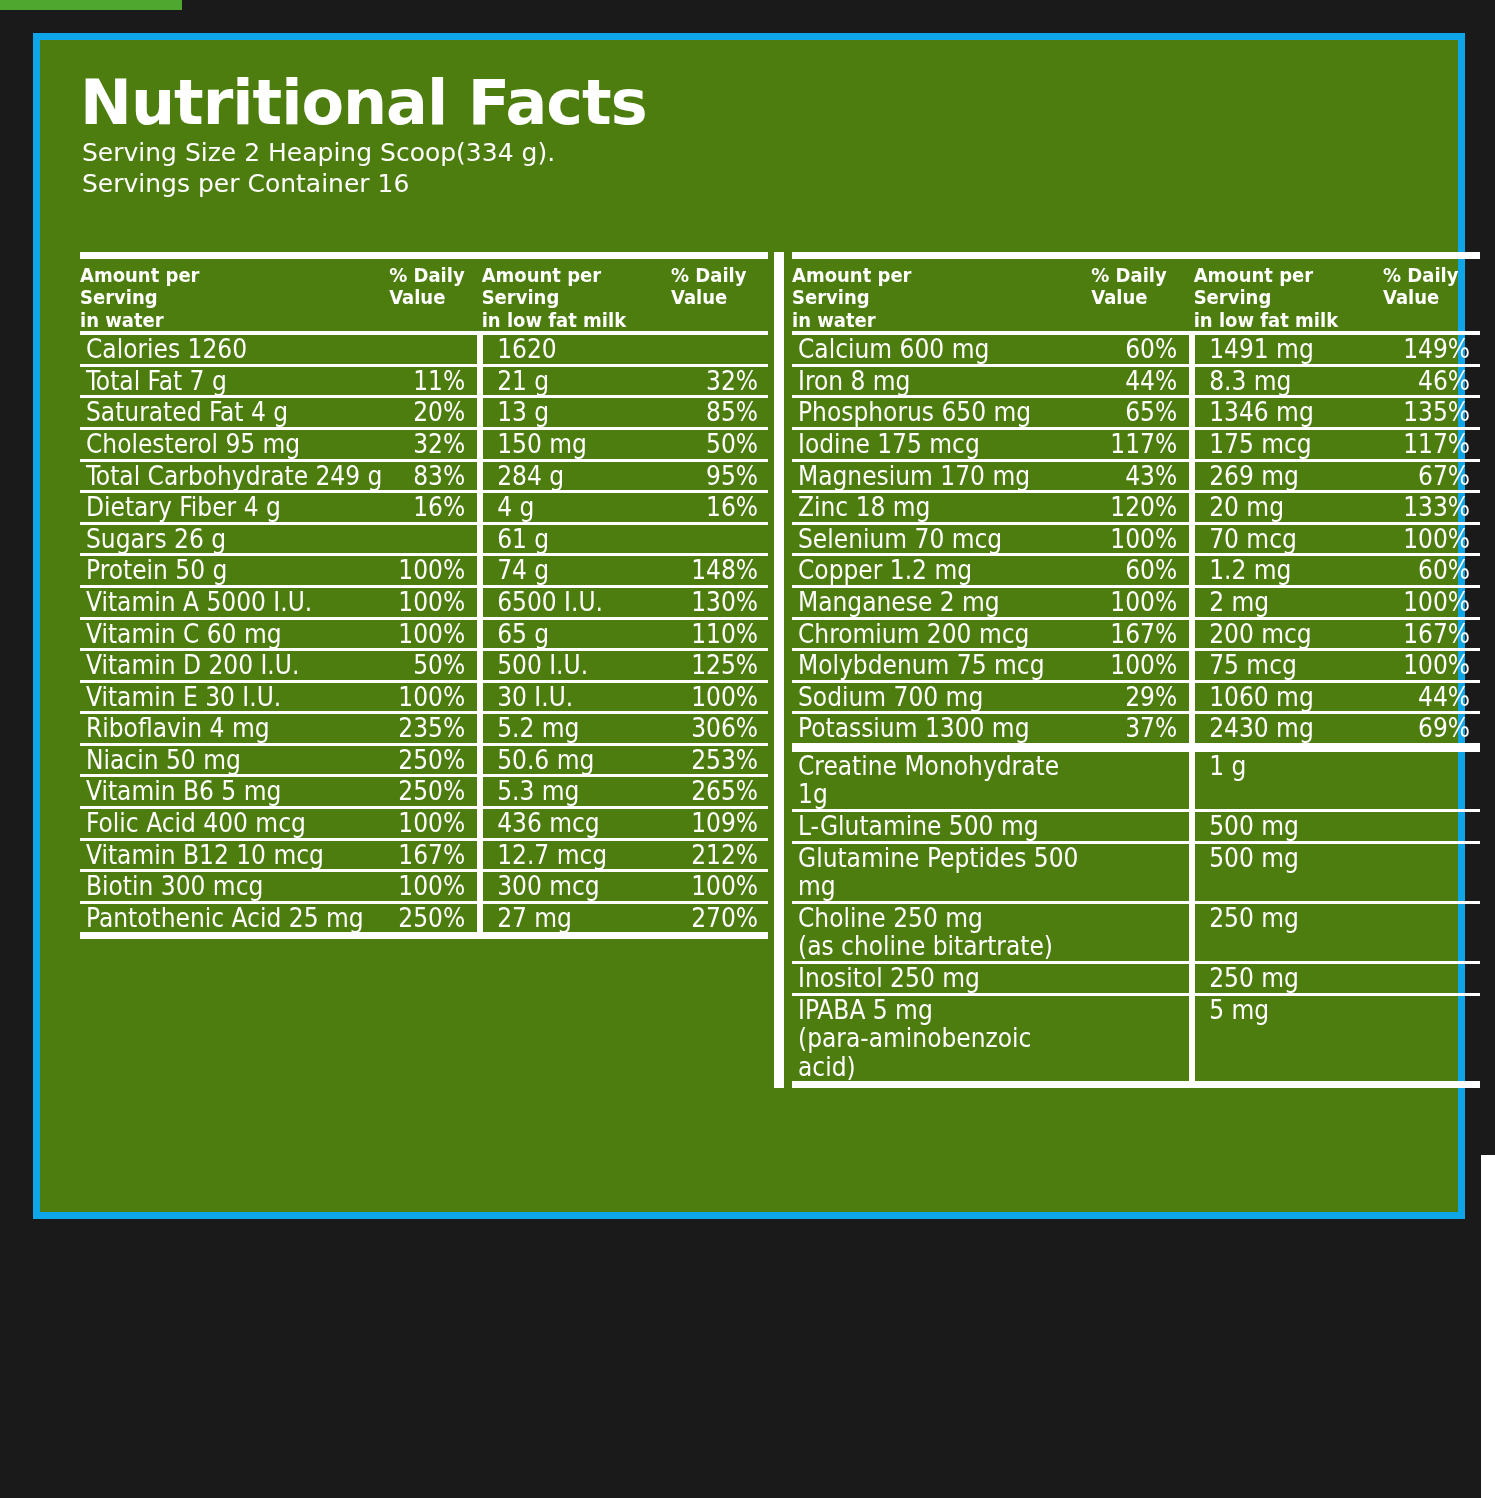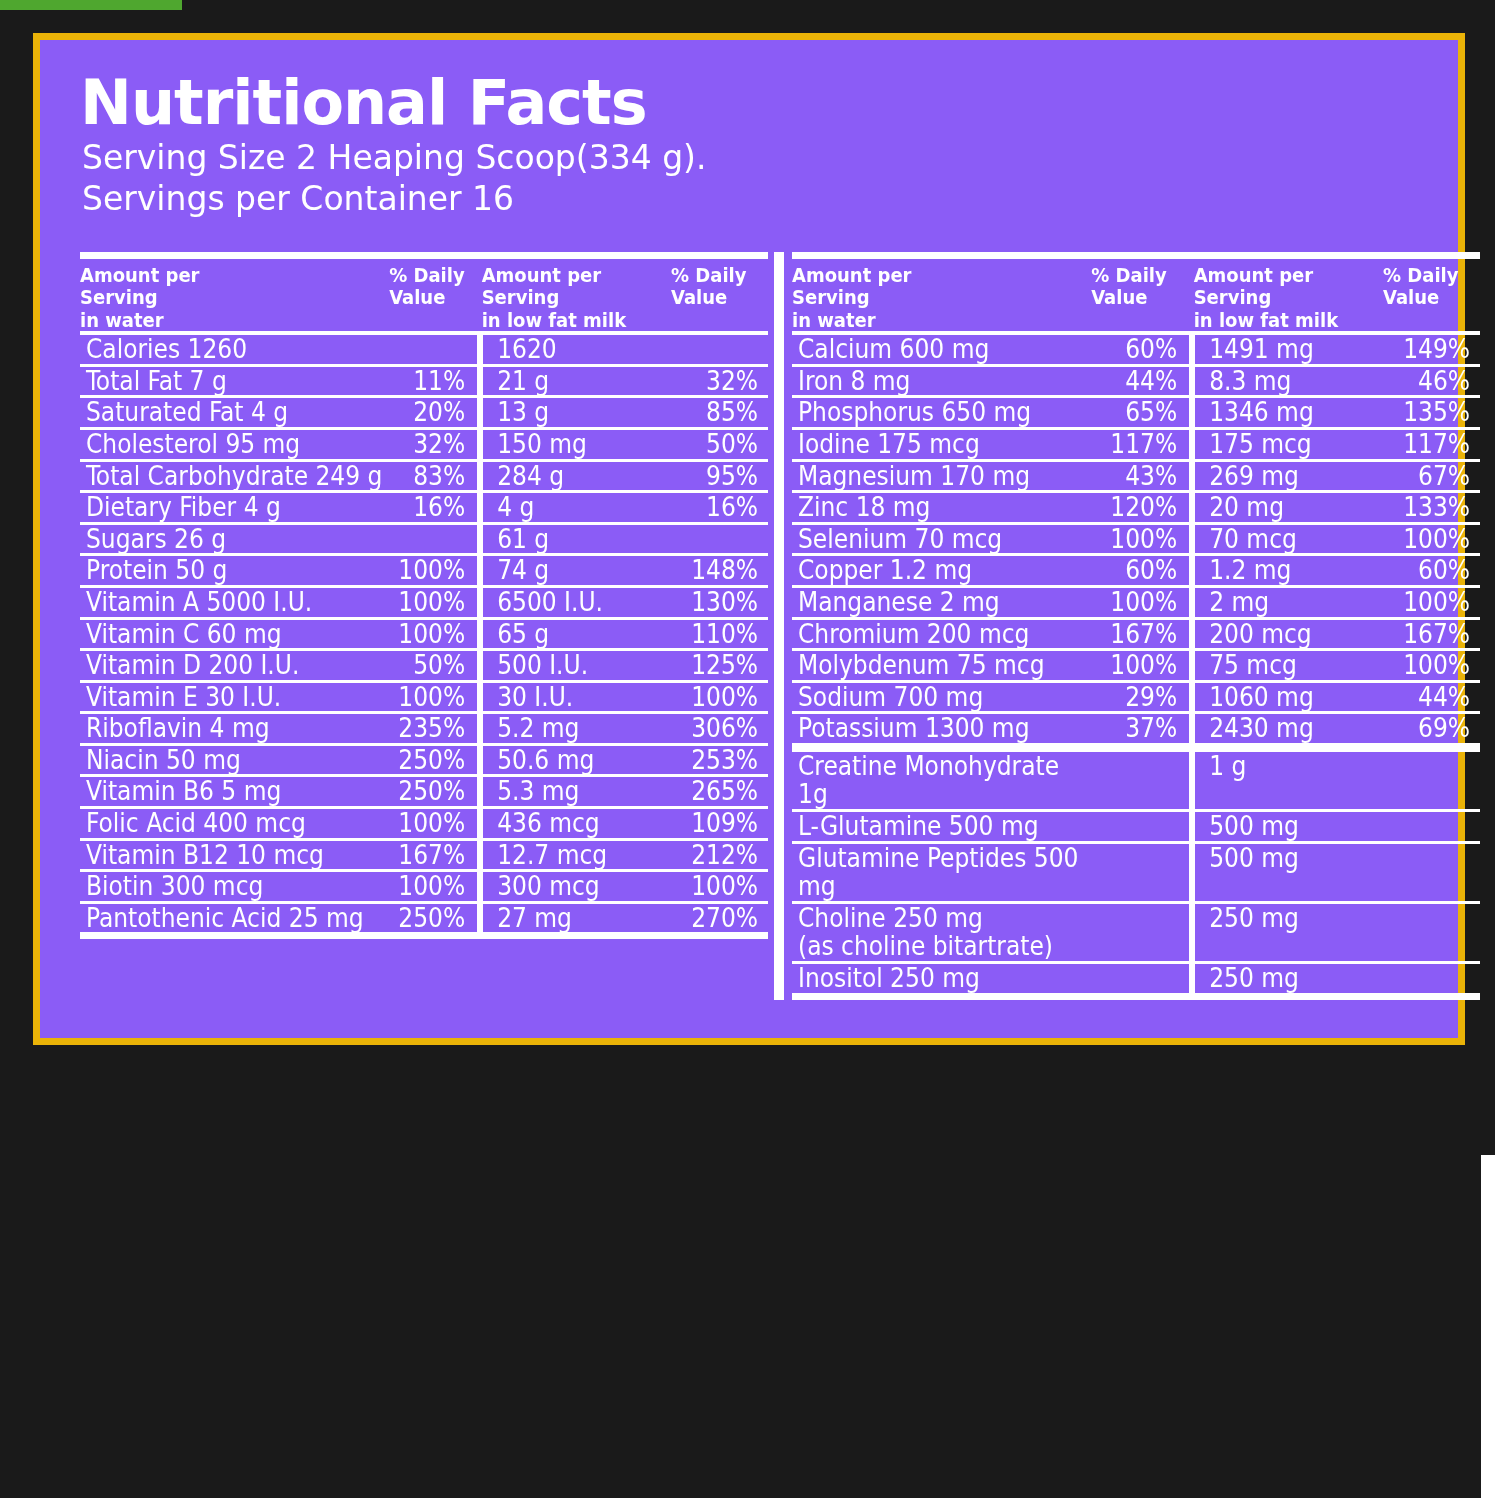--- a/index.html
+++ b/index.html
@@ -33,44 +33,44 @@
     top: 1155px;
     width: 14px;
     height: 343px;
     background: #ffffff;
   }
   .gold-frame {
     position: absolute;
     left: 33px;
     top: 33px;
     width: 1432px;
-    height: 1012px;
-    border: 7px solid #eab308;
+    height: 1186px;
+    border: 7px solid #0ea5e9;
     box-sizing: border-box;
-    background: #8b5cf6;
+    background: #4d7c0f;
   }
   .inner {
     position: absolute;
     left: 40px;
     top: 20px;
     right: 30px;
     bottom: 10px;
     color: #ffffff;
   }
   h1.title {
     font-family: "DejaVu Sans", sans-serif;
     font-weight: bold;
     font-size: 62px;
     letter-spacing: -1px;
     margin: 10px 0 2px 0;
     line-height: 1.05;
   }
   .subline {
     font-family: "DejaVu Sans", sans-serif;
-    font-size: 33px;
+    font-size: 25px;
     line-height: 1.25;
     margin-left: 2px;
     font-weight: 400;
   }
   .panels {
     position: absolute;
     top: 192px;
     left: 0;
     right: 0;
     display: flex;
@@ -494,20 +494,28 @@
                   <td class="name2">250 mg</td>
                   <td class="val2"></td>
                 </tr>
                 <tr class="row">
                   <td class="name tallname">Inositol 250 mg</td>
                   <td class="val"></td>
                   <td class="colsep"></td>
                   <td class="name2">250 mg</td>
                   <td class="val2"></td>
                 </tr>
+                <tr class="row">
+                  <td class="name tallname">IPABA 5 mg
+(para-aminobenzoic acid)</td>
+                  <td class="val"></td>
+                  <td class="colsep"></td>
+                  <td class="name2">5 mg</td>
+                  <td class="val2"></td>
+                </tr>
               </tbody>
           </table>
           <div class="footrule"></div>
         </div>
 
       </div>
     </div>
   </div>
 </div>
 

